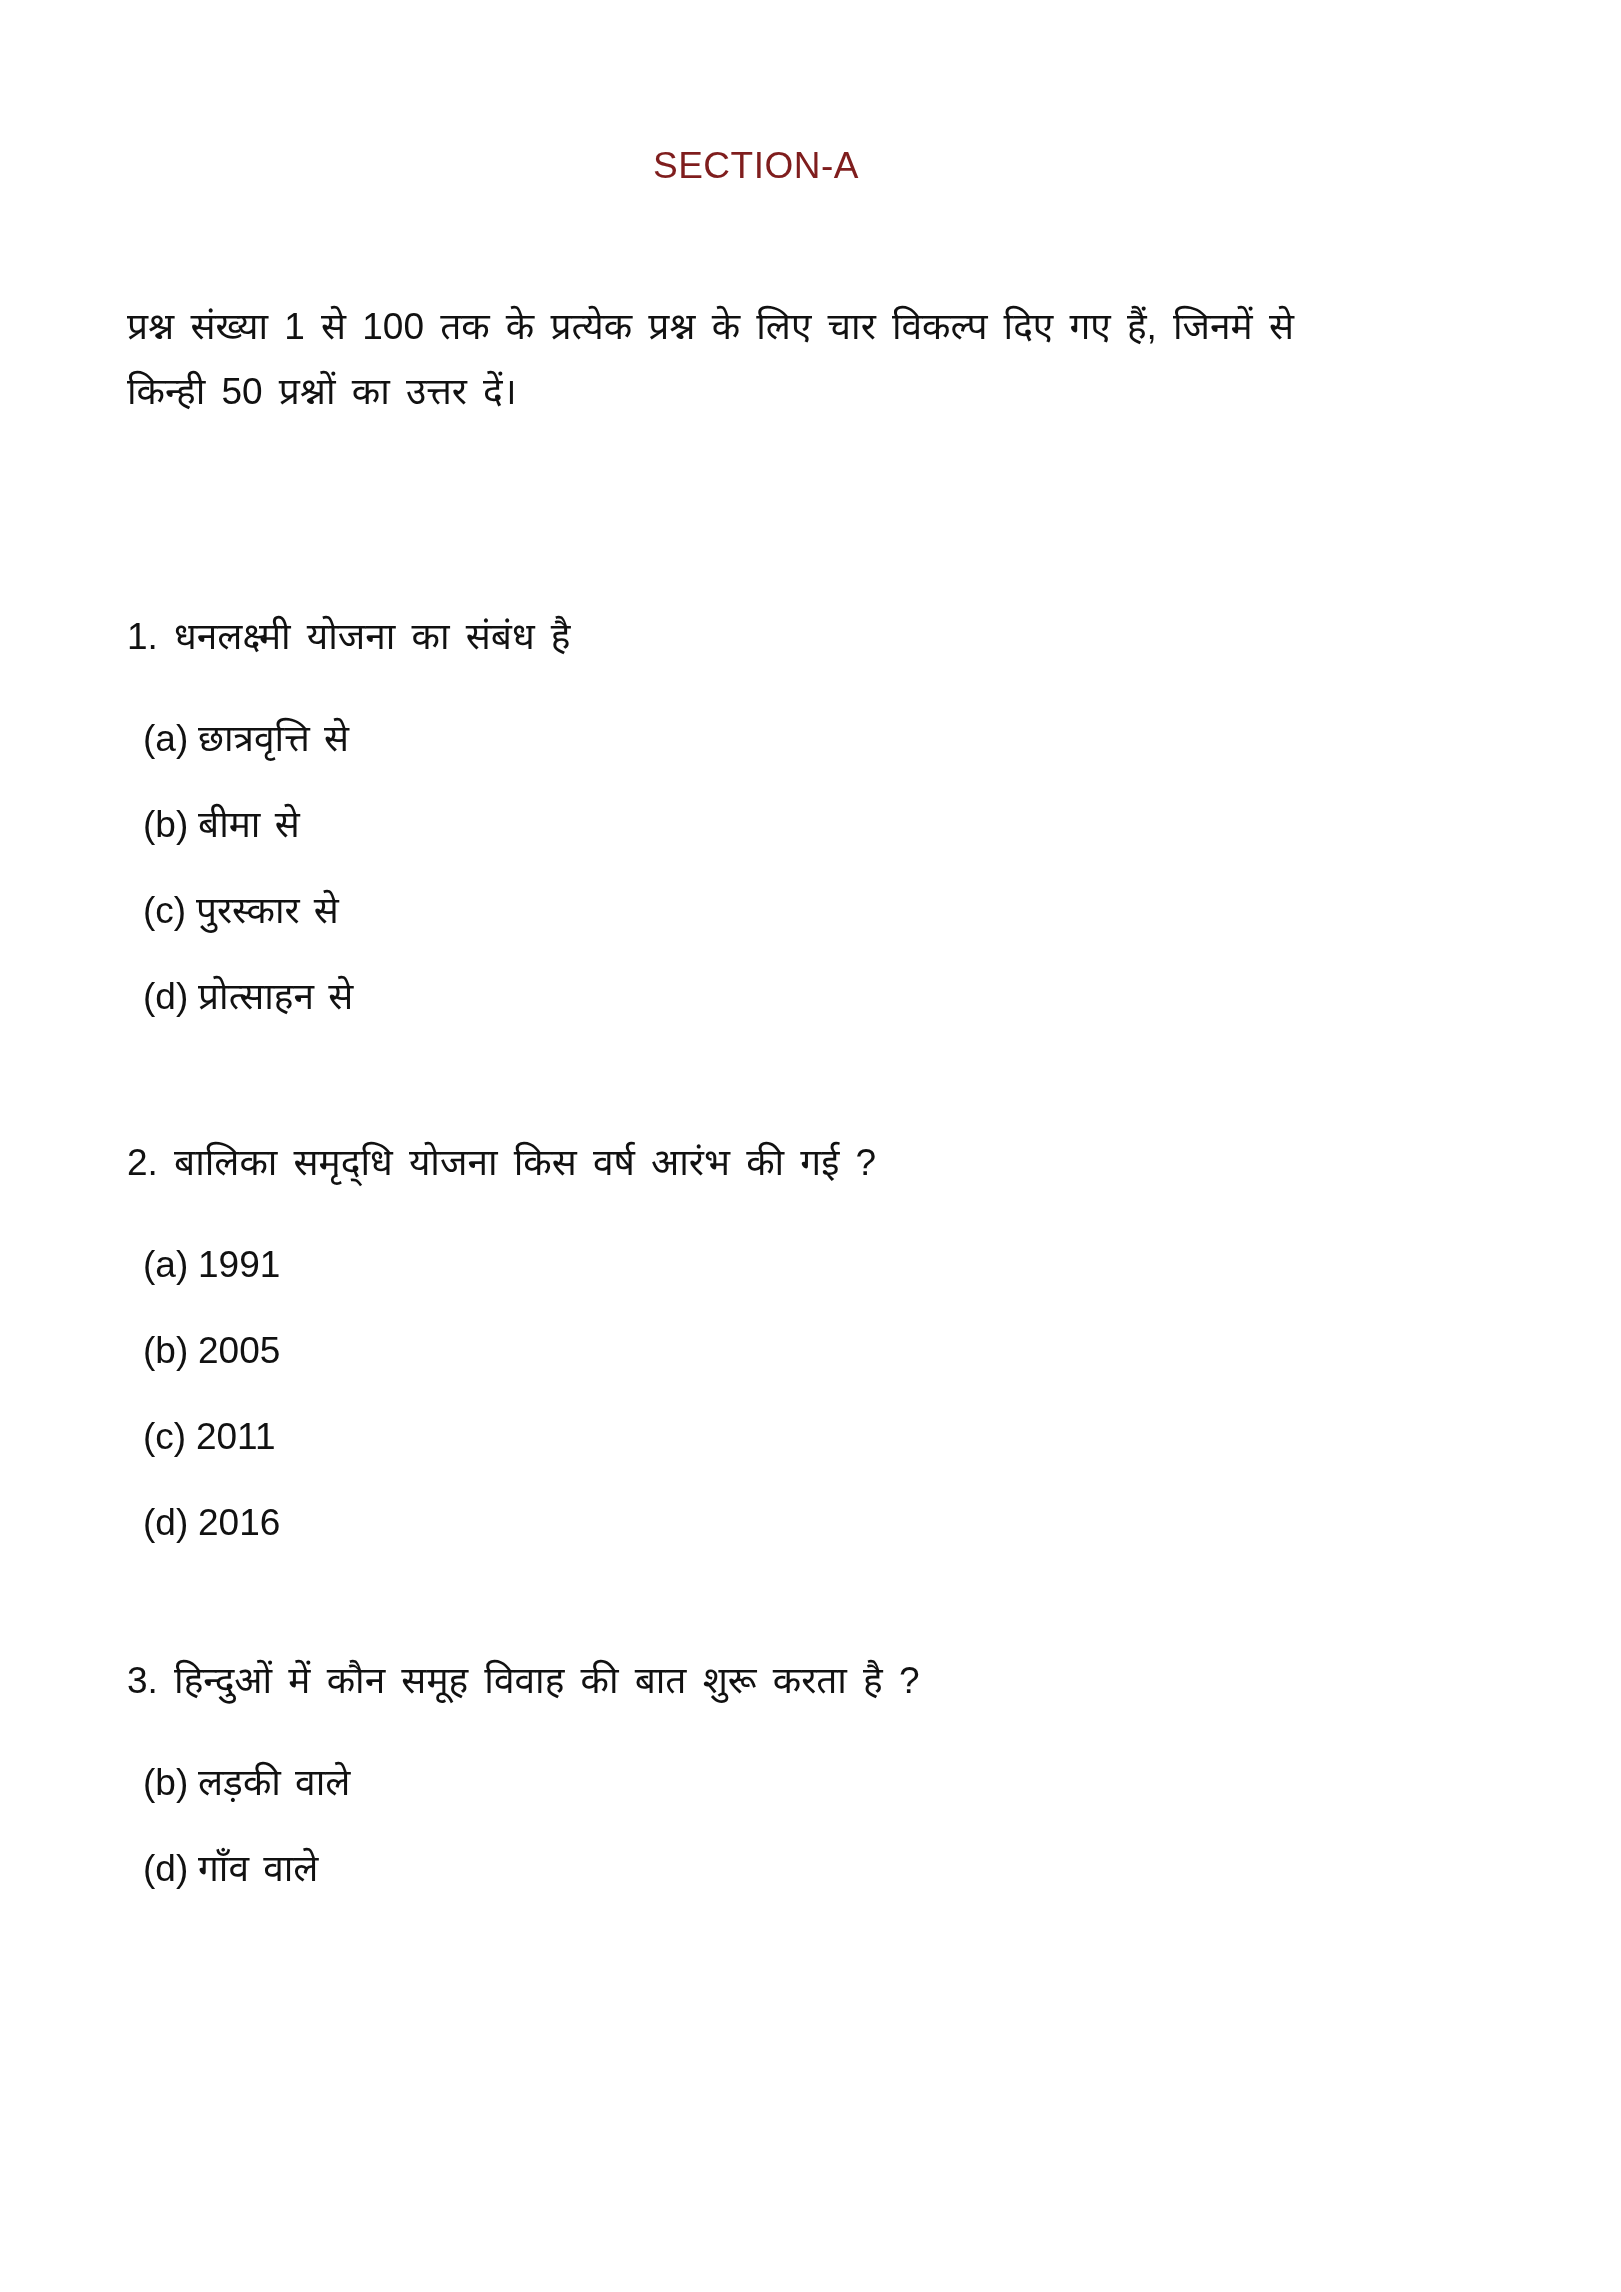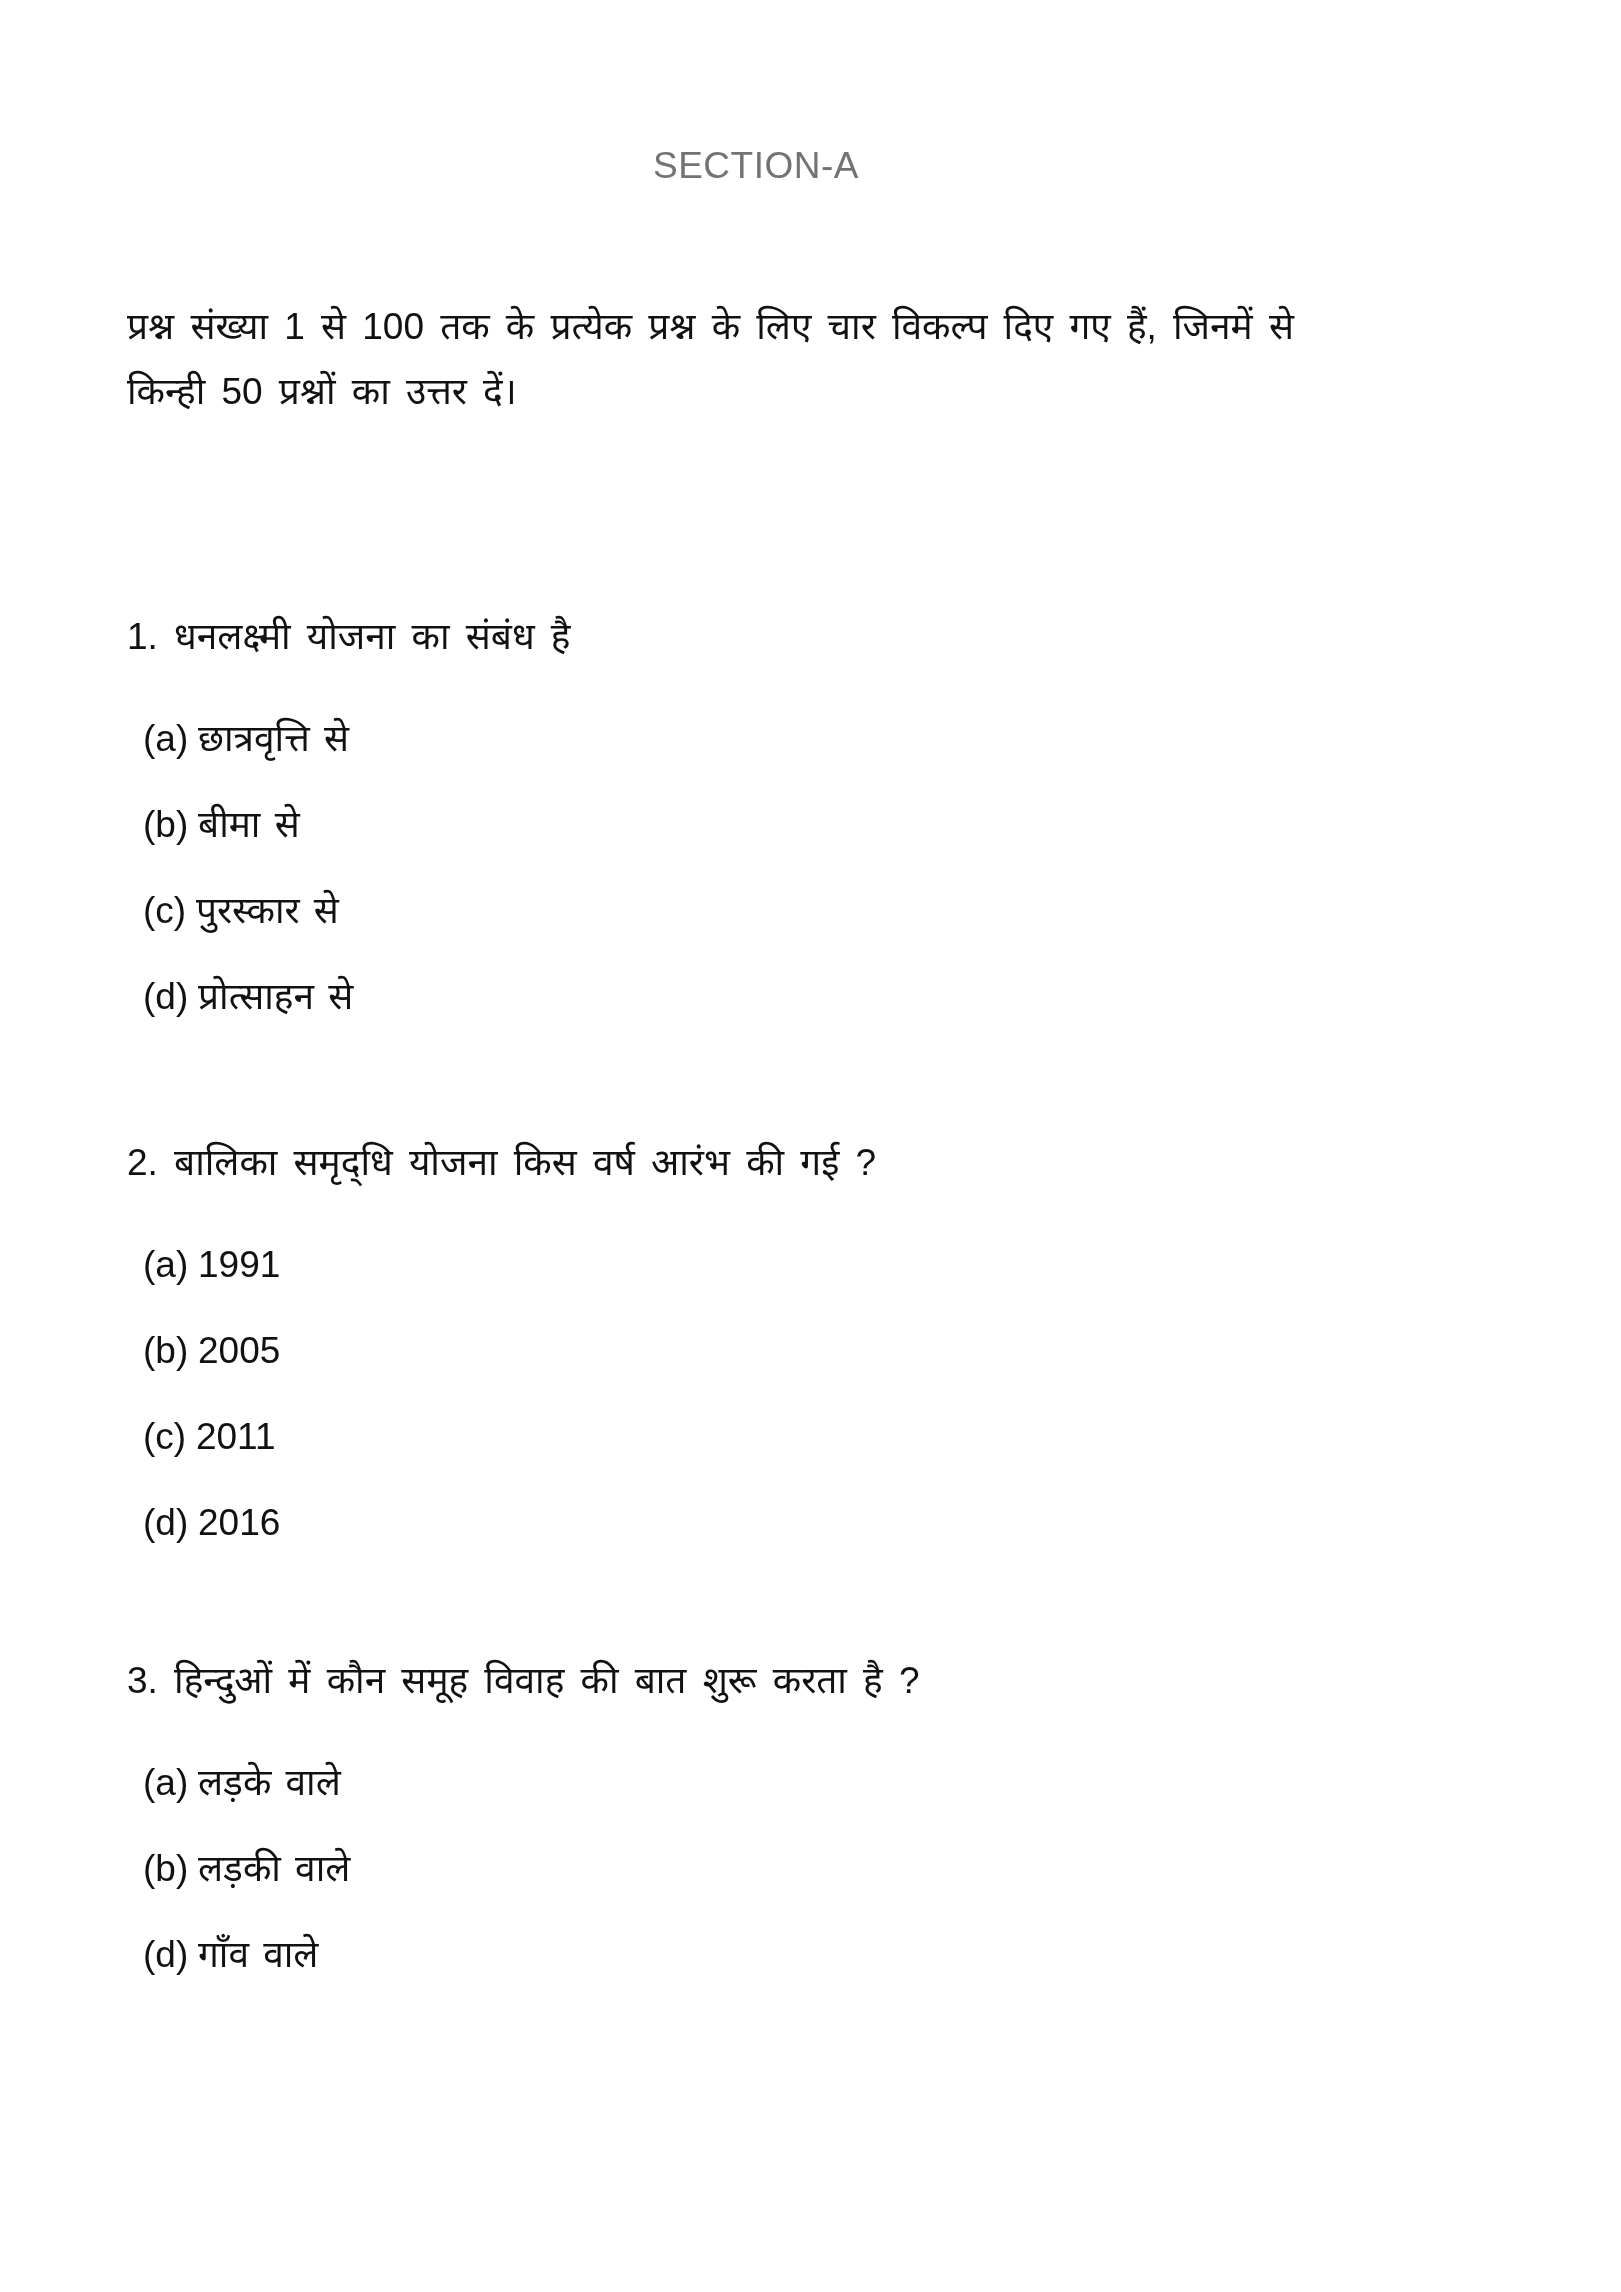--- a/index.html
+++ b/index.html
@@ -22,21 +22,21 @@
       height: 2293px;
     }
     .section-title {
       position: absolute;
       top: 145px;
       left: 0;
       width: 1512px;
       text-align: center;
       font-size: 37px;
       letter-spacing: 0.5px;
-      color: #737373;
+      color: #7f1d1d;
     }
     .instructions {
       position: absolute;
       left: 127px;
       top: 294px;
       width: 1392px;
       font-size: 37px;
       line-height: 65px;
       word-spacing: 5.9px;
     }
@@ -130,23 +130,20 @@
     </ul>
   </div>
 
   <div class="question" id="q3">
     <div class="q-stem">
       <span>3.</span>
       <span>हिन्दुओं में कौन समूह विवाह की बात शुरू करता है  ?</span>
     </div>
     <ul class="q-options">
       <li class="q-option">
-        <span class="opt-label">(a)</span><span>लड़के वाले</span>
-      </li>
-      <li class="q-option">
         <span class="opt-label">(b)</span><span>लड़की वाले</span>
       </li>
       <li class="q-option">
         <span class="opt-label">(d)</span><span>गाँव वाले</span>
       </li>
     </ul>
   </div>
 
 </div>
 

